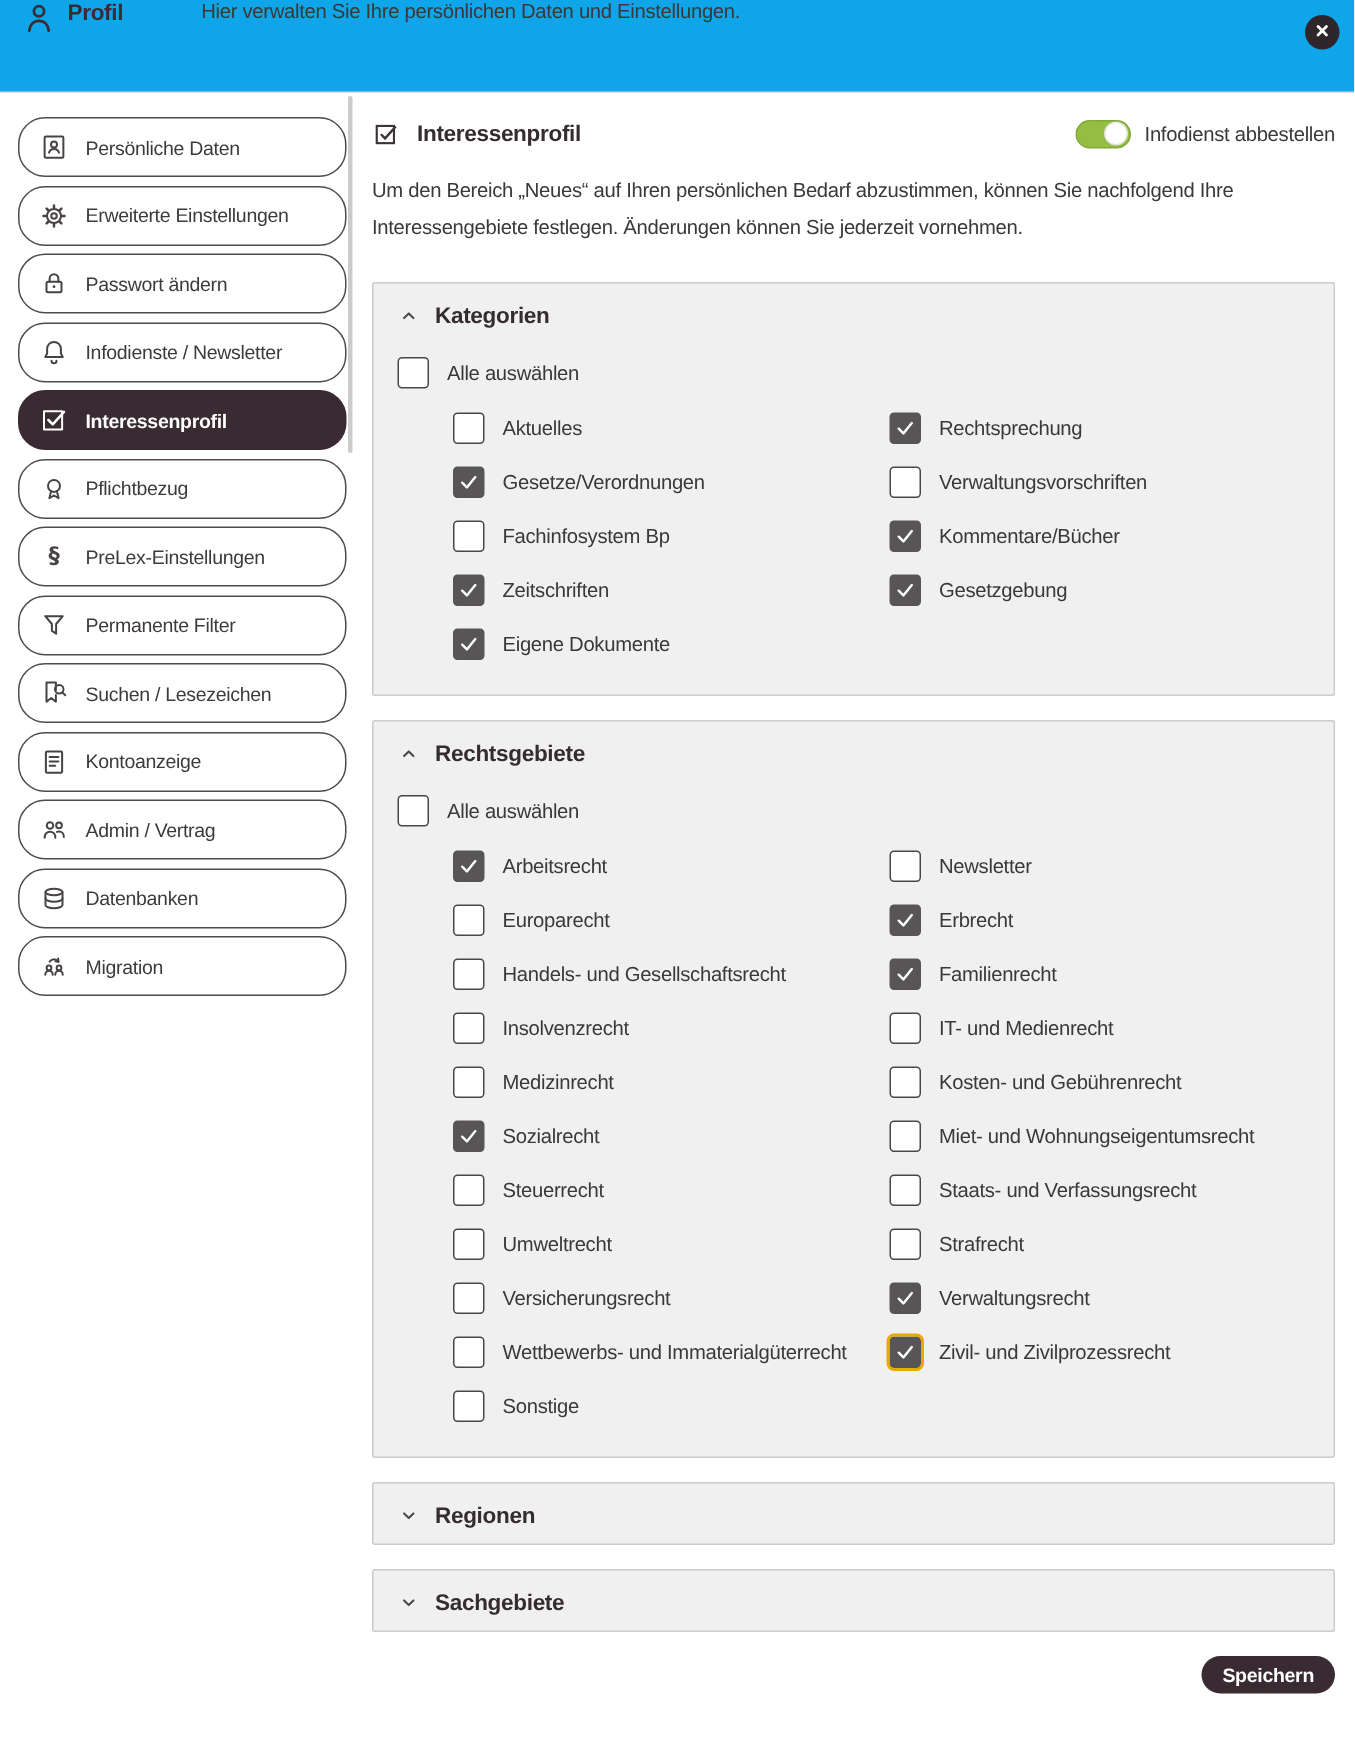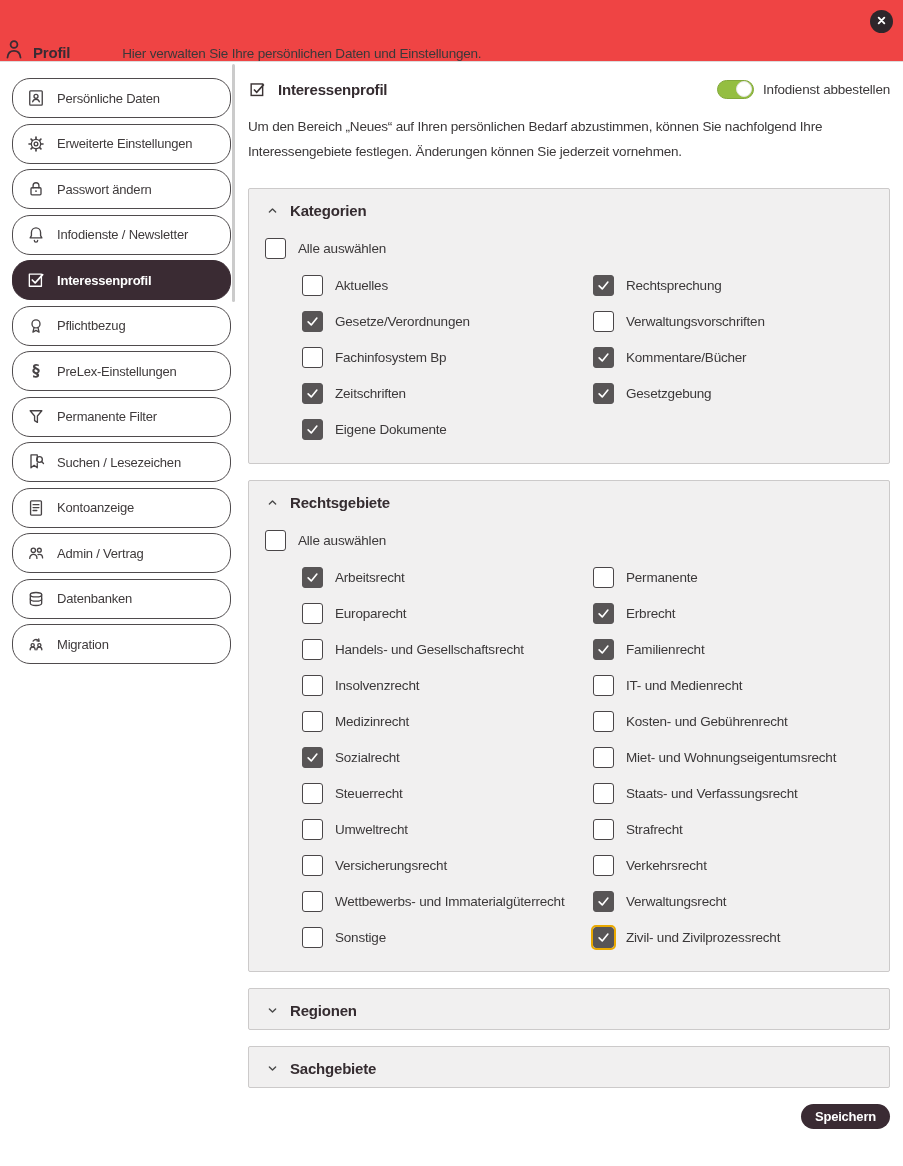--- a/index.html
+++ b/index.html
@@ -5,22 +5,22 @@
   :root{
     --brand:#3a2b33; --text:#3e3a3b; --pillborder:#4f4b4d; --secbg:#f1f0f0;
     --secborder:#cccaca; --cbborder:#4a4648; --cbchecked:#585556;
     --green:#94be41; --focus:#eaa900; --divider:#dcdcdc;
   }
   *{box-sizing:border-box; margin:0; padding:0;}
   body{font-family:"Liberation Sans",sans-serif; background:#fff; color:var(--text);}
   .page{position:relative; width:903px; height:1166px; background:#fff; overflow:hidden; letter-spacing:-0.2px;}
 
   
-  .header{position:absolute; left:0; top:0; width:903px; height:62px; background:#ef4444;
-    border-bottom:1px solid var(--divider); display:flex; align-items:flex-end; padding:0 2px;}
+  .header{position:absolute; left:0; top:0; width:903px; height:62px; background:#0ea5e9;
+    border-bottom:1px solid var(--divider); display:flex; align-items:flex-start; padding:0 14px;}
   .header .p-icon{width:24px; height:24px; color:var(--brand); flex:0 0 auto;}
   .header .p-icon svg{width:100%; height:100%;}
   .h-title{font-size:15px; font-weight:bold; color:var(--brand); margin-left:7px;}
   .h-sub{font-size:13.5px; color:#3b3839; margin-left:52px;}
   .close{position:absolute; right:10px; top:10px; width:23px; height:23px; border-radius:50%;
     background:#2e262b; border:none; cursor:pointer; display:flex; align-items:center; justify-content:center;}
   .close svg{width:15px; height:15px;}
 
   
   .sidebar{position:absolute; left:12px; top:78px; width:219px;}
@@ -469,21 +469,21 @@
               </label>
             </div>
           <div class="cb-col">
 
           <label class="cb" data-checked="false">
                 <span class="box">
                   <svg viewBox="0 0 24 24" fill="none" stroke="#fff" stroke-width="2.6" stroke-linecap="round" stroke-linejoin="round">
                     <polyline points="5 12.5 10 17.5 19 6.5"></polyline>
                   </svg>
                 </span>
-                <span class="cb-label">Permanente</span>
+                <span class="cb-label">Newsletter</span>
               </label>
               <label class="cb" data-checked="true">
                 <span class="box">
                   <svg viewBox="0 0 24 24" fill="none" stroke="#fff" stroke-width="2.6" stroke-linecap="round" stroke-linejoin="round">
                     <polyline points="5 12.5 10 17.5 19 6.5"></polyline>
                   </svg>
                 </span>
                 <span class="cb-label">Erbrecht</span>
               </label>
               <label class="cb" data-checked="true">
@@ -526,28 +526,20 @@
                 </span>
                 <span class="cb-label">Staats- und Verfassungsrecht</span>
               </label>
               <label class="cb" data-checked="false">
                 <span class="box">
                   <svg viewBox="0 0 24 24" fill="none" stroke="#fff" stroke-width="2.6" stroke-linecap="round" stroke-linejoin="round">
                     <polyline points="5 12.5 10 17.5 19 6.5"></polyline>
                   </svg>
                 </span>
                 <span class="cb-label">Strafrecht</span>
-              </label>
-              <label class="cb" data-checked="false">
-                <span class="box">
-                  <svg viewBox="0 0 24 24" fill="none" stroke="#fff" stroke-width="2.6" stroke-linecap="round" stroke-linejoin="round">
-                    <polyline points="5 12.5 10 17.5 19 6.5"></polyline>
-                  </svg>
-                </span>
-                <span class="cb-label">Verkehrsrecht</span>
               </label>
               <label class="cb" data-checked="true">
                 <span class="box">
                   <svg viewBox="0 0 24 24" fill="none" stroke="#fff" stroke-width="2.6" stroke-linecap="round" stroke-linejoin="round">
                     <polyline points="5 12.5 10 17.5 19 6.5"></polyline>
                   </svg>
                 </span>
                 <span class="cb-label">Verwaltungsrecht</span>
               </label>
               <label class="cb" data-checked="true" data-focused="true">

